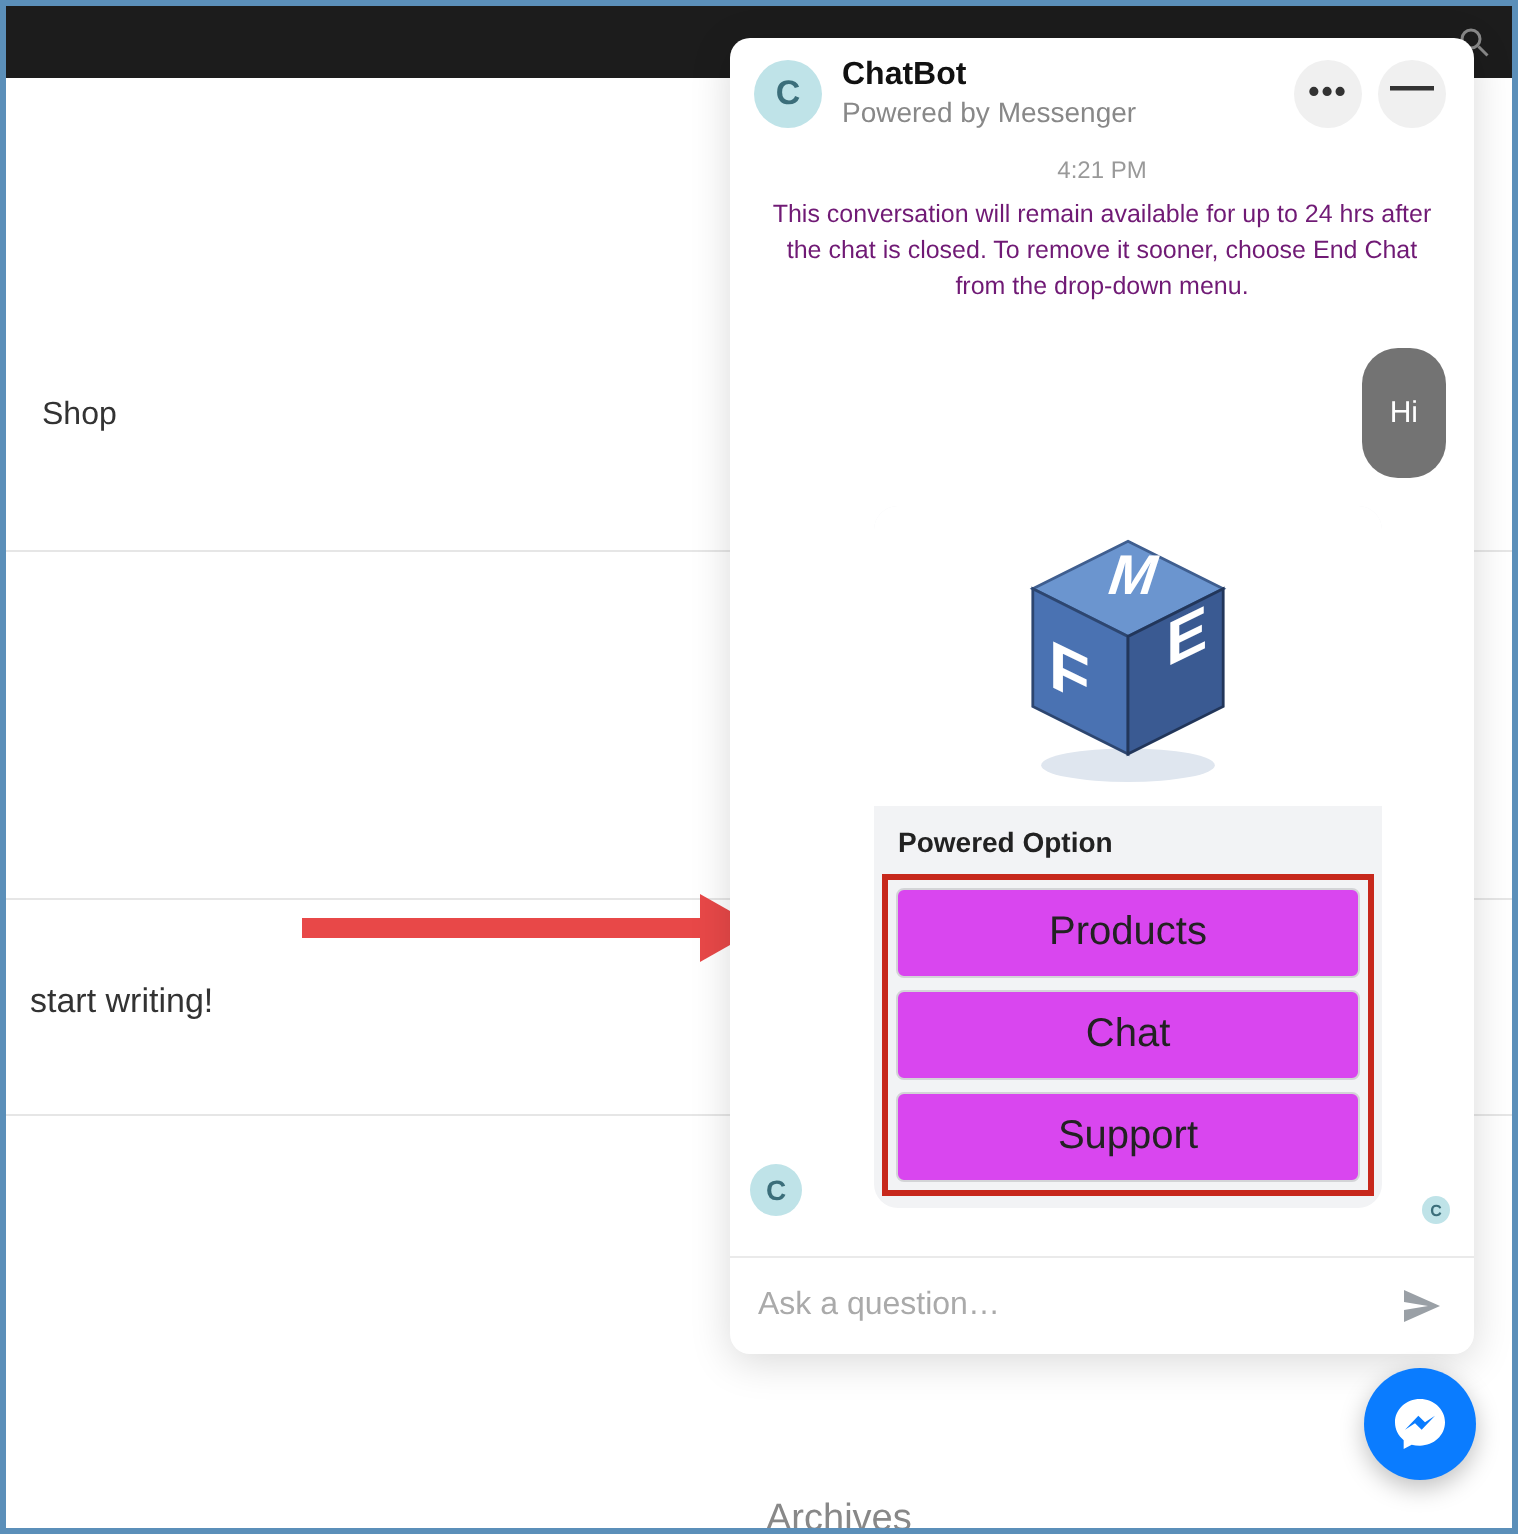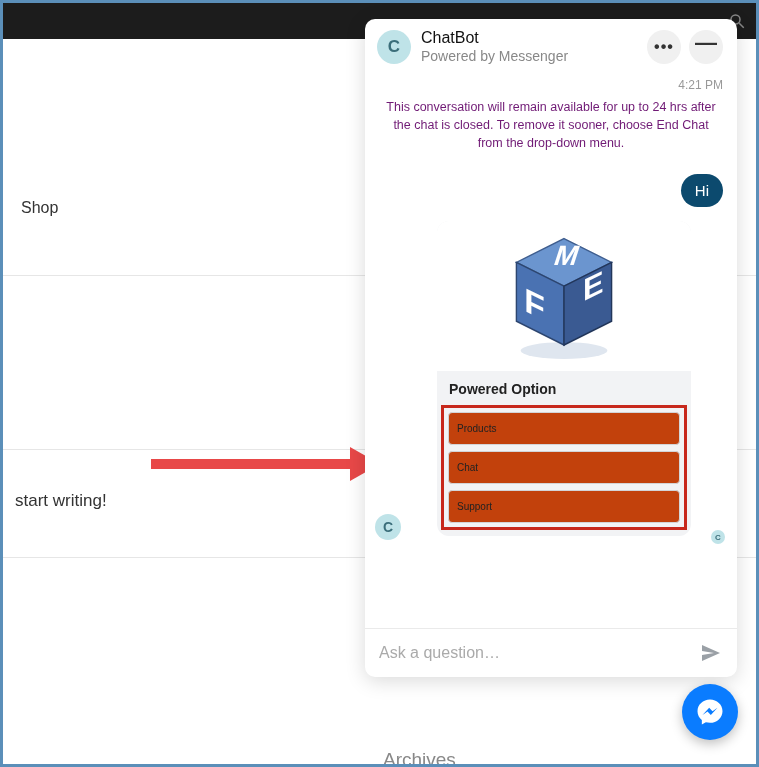--- a/index.html
+++ b/index.html
@@ -80,49 +80,49 @@
       display: flex; align-items: center;
       padding: 10px 14px 10px 12px;
       gap: 10px;
     }
     .avatar {
       width: 34px; height: 34px; border-radius: 50%;
       background: #bfe3e8;
       display: flex; align-items: center; justify-content: center;
       color: #3b6e7a; font-weight: 600; font-size: 17px;
     }
-    .chat-title { font-weight: 400; font-size: 16px; color: #111; }
+    .chat-title { font-weight: 700; font-size: 16px; color: #111; }
     .chat-sub { font-size: 14px; color: #888; margin-top: 1px; }
     .header-title-block { display: flex; flex-direction: column; flex: 1; }
     .header-actions { display: flex; gap: 8px; }
     .circle-btn {
       width: 34px; height: 34px; border-radius: 50%;
       background: #f0f0f0;
       display: flex; align-items: center; justify-content: center;
       cursor: pointer;
       color: #333;
       font-weight: 700;
       font-size: 20px;
     }
 
     .chat-body {
       flex: 1;
       padding: 0 14px;
       overflow: hidden;
     }
-    .timestamp { text-align: right; font-size: 12px; color: #999; margin-top: 4px; }
+    .timestamp { text-align: center; font-size: 12px; color: #999; margin-top: 4px; }
     .disclaimer { text-align: center; font-size: 12.5px; color: #701a75; margin-top: 6px; line-height: 1.45; padding: 0 6px; }
 
     .msg-user {
       display: flex; justify-content: flex-end; margin-top: 22px;
     }
     .msg-user .bubble {
-      background: #0c4a6e; color: #fff;
+      background: #737373; color: #fff;
       border-radius: 18px;
-      padding: 8px 14px; font-size: 15px;
+      padding: 24px 14px; font-size: 15px;
     }
 
     .card-block {
       position: relative;
       margin-top: 14px;
       display: flex; justify-content: center;
     }
     .avatar-small {
       position: absolute;
       left: -4px; bottom: -4px;
@@ -152,26 +152,26 @@
       display: flex; align-items: center; justify-content: center;
     }
     .card-label { padding: 10px 12px 8px; font-weight: 700; font-size: 14px; color: #222; }
     .options-wrap {
       border: 3px solid #c7281c;
       margin: 0 4px 6px 4px;
       padding: 4px 4px;
       display: flex; flex-direction: column; gap: 6px;
     }
     .option-btn {
-      background: #c2410c;
+      background: #d946ef;
       border: 1px solid #d3d4d7;
       border-radius: 4px;
       padding: 10px 8px;
-      text-align: left;
-      font-size: 10px;
+      text-align: center;
+      font-size: 20px;
       color: #222;
       cursor: pointer;
     }
 
     
     .cube svg { width: 140px; height: 140px; }
 
     .chat-input-row {
       border-top: 1px solid #eaeaea;
       padding: 12px 14px;

